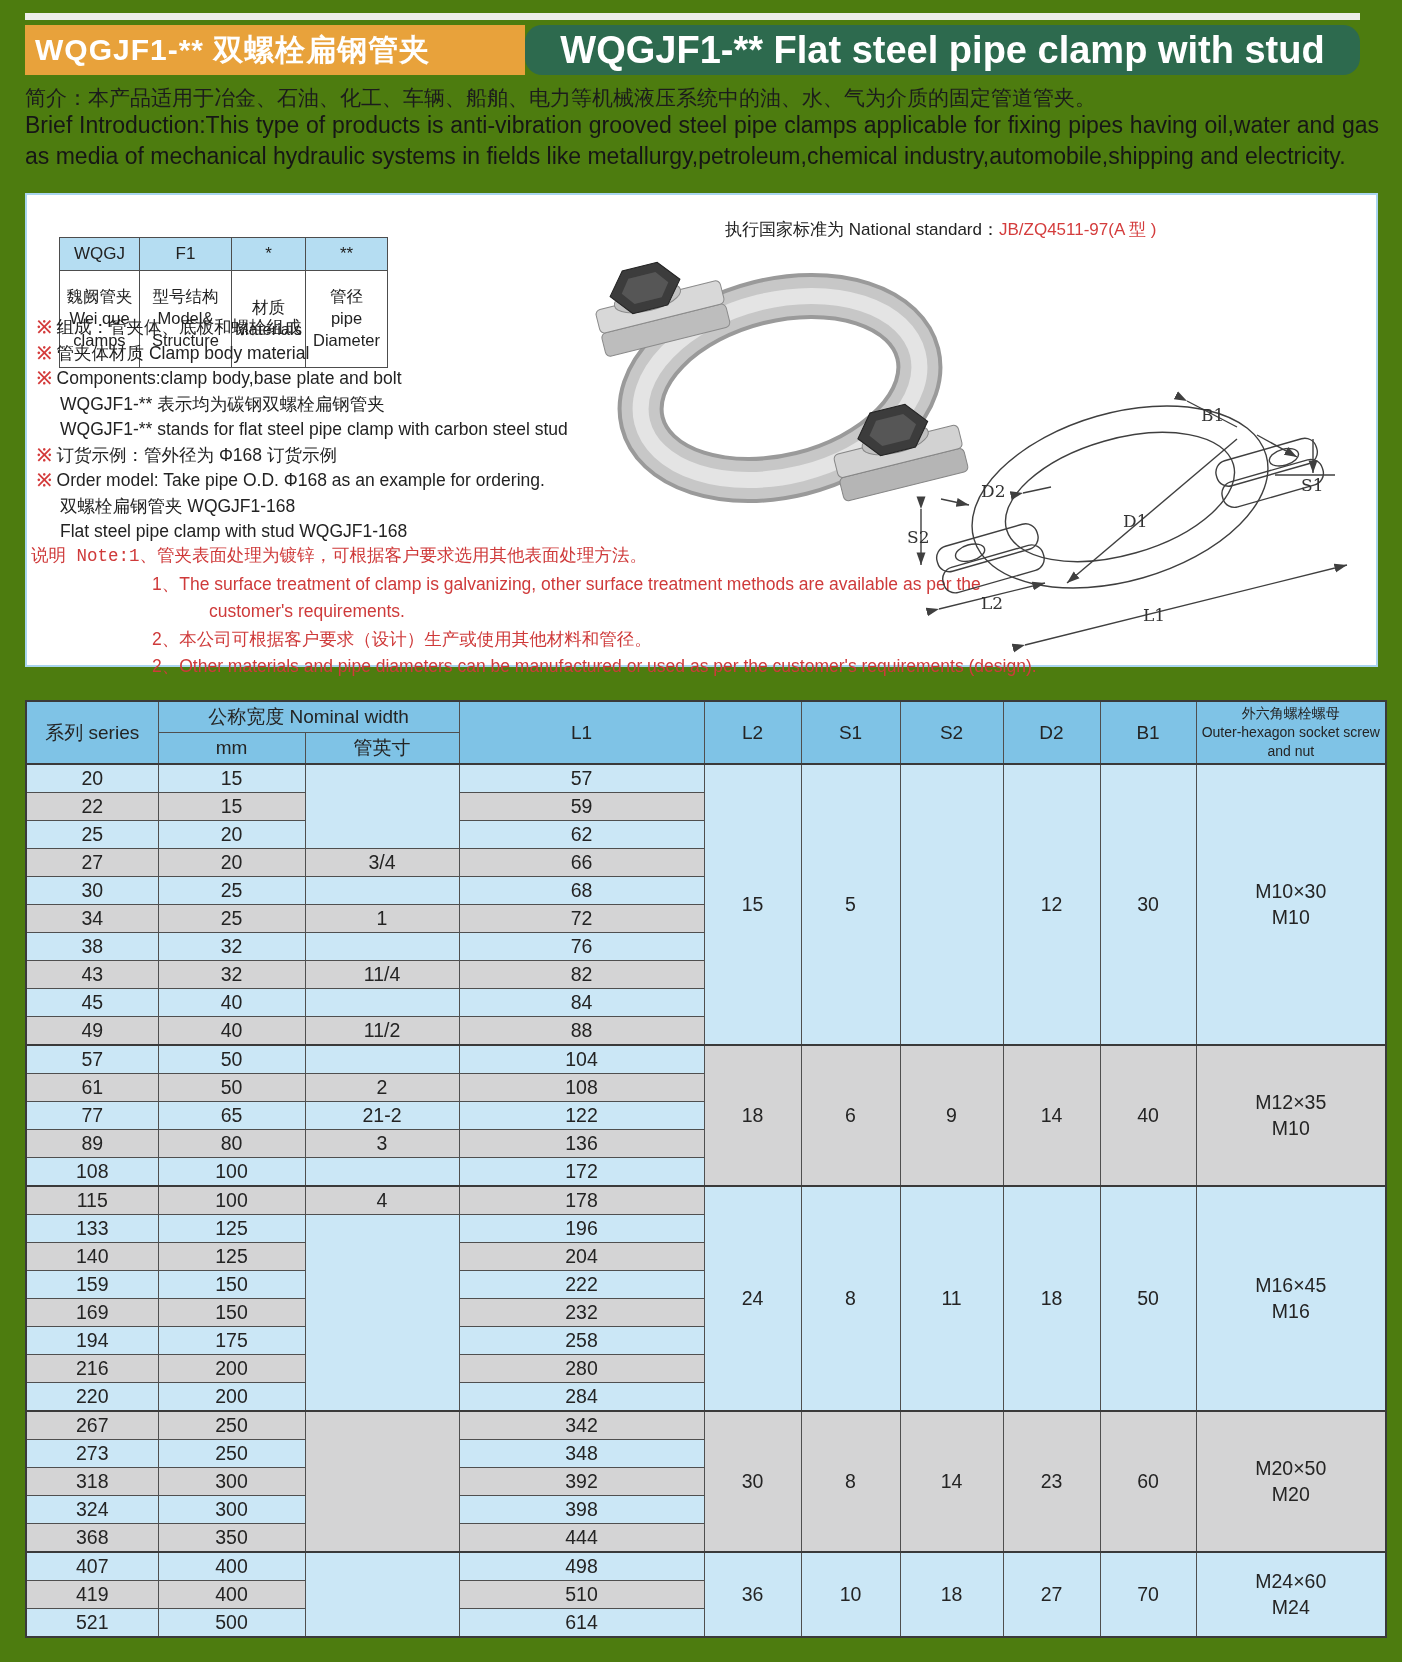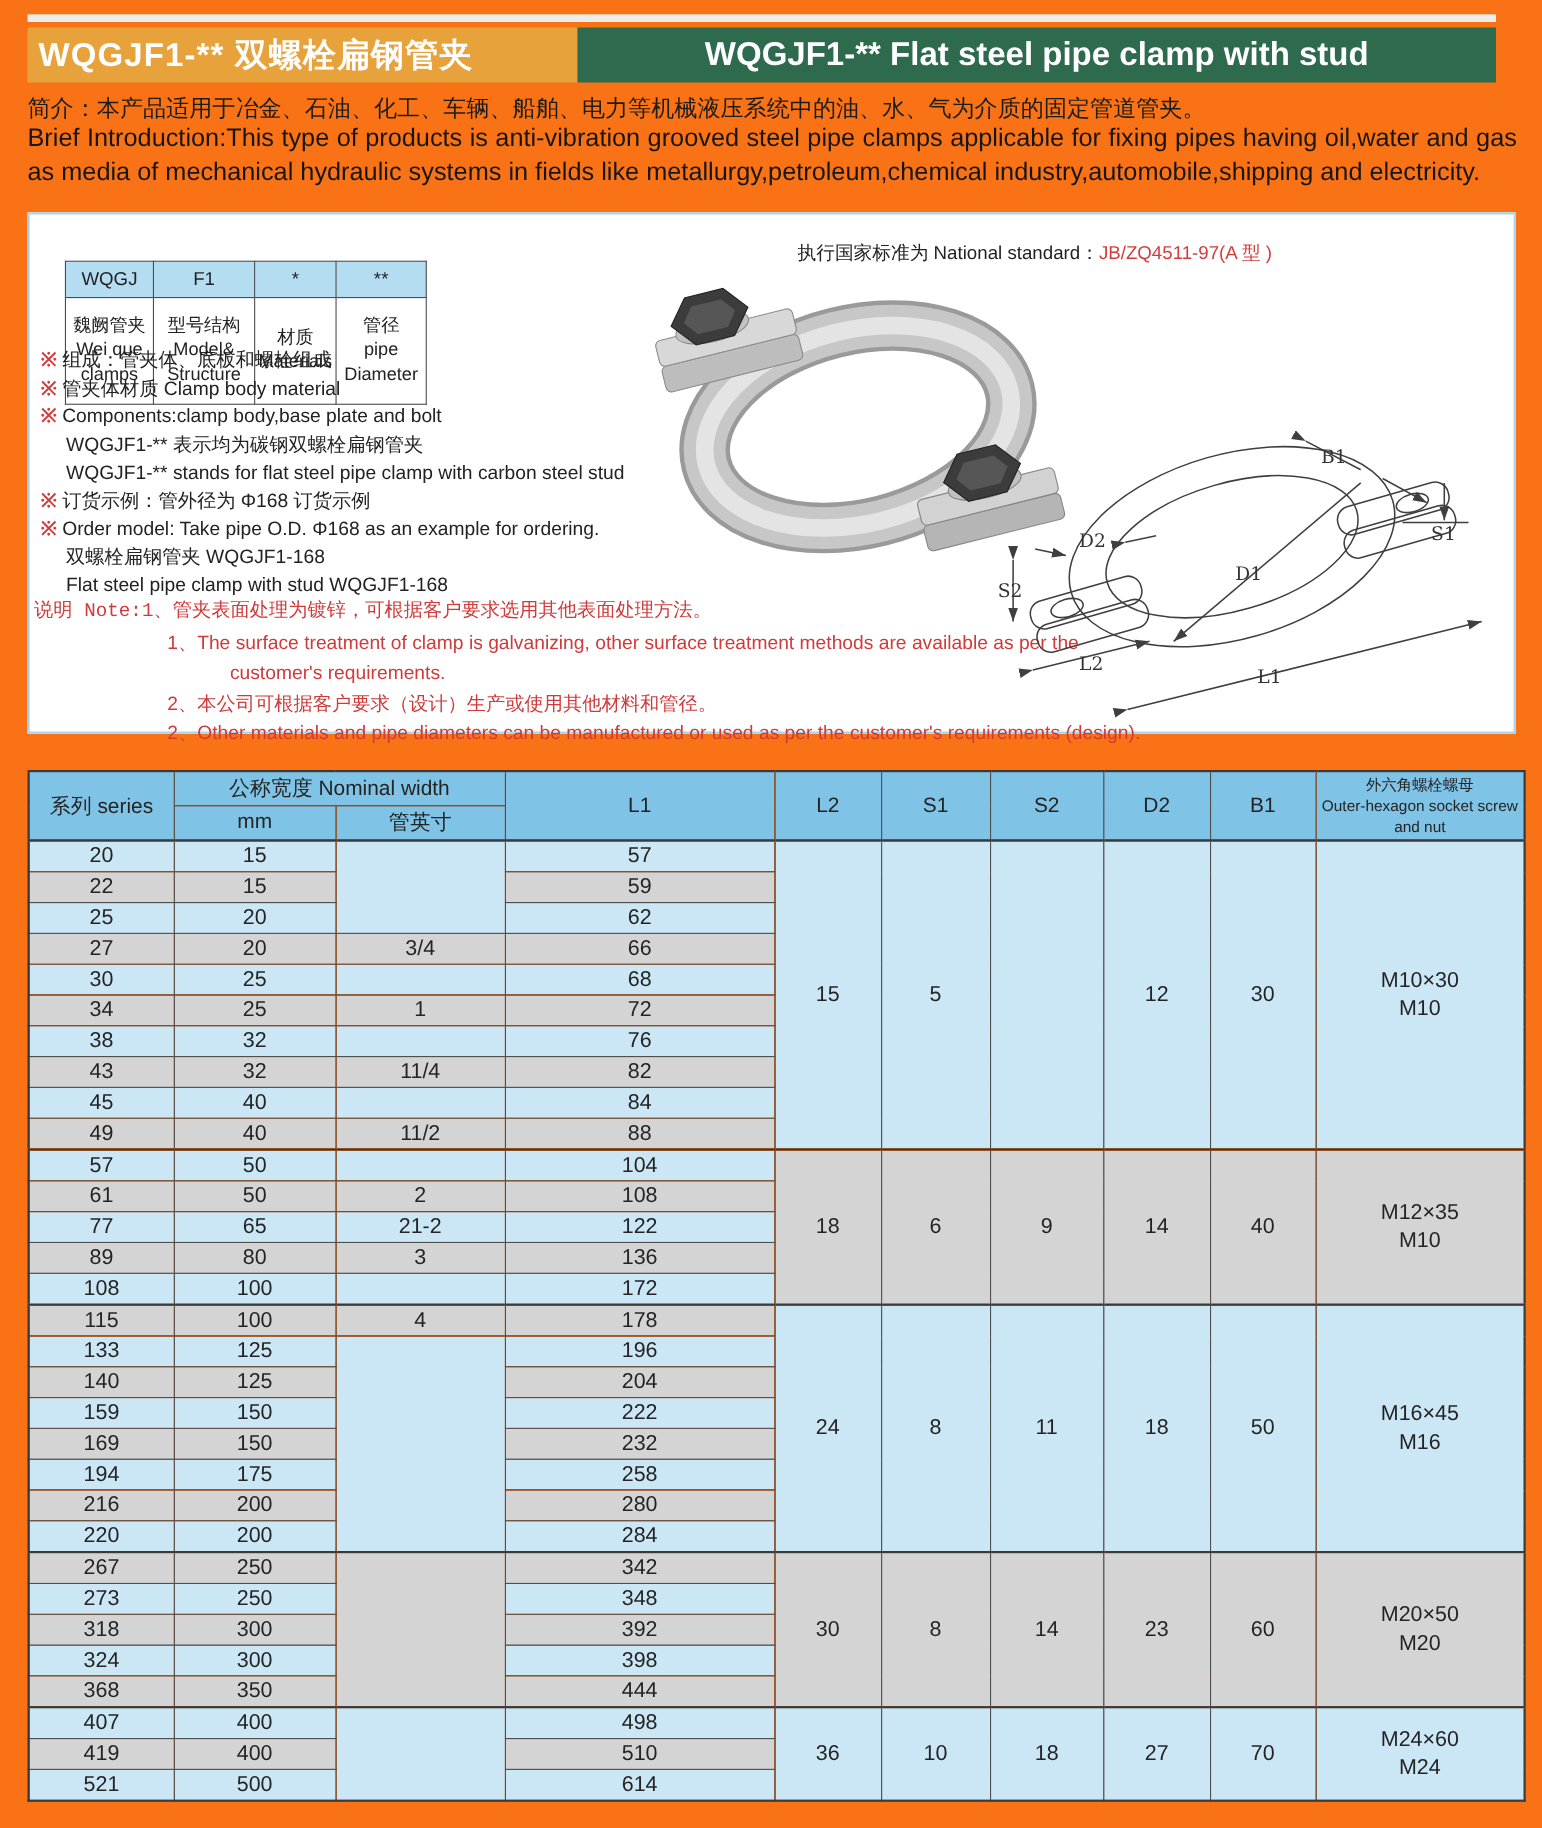--- a/index.html
+++ b/index.html
@@ -1,26 +1,26 @@
 <!DOCTYPE html>
 <html><head>
 <meta charset="utf-8">
 <style>
   html,body{margin:0;padding:0;background:#fff;}
-  .page{position:relative;width:1402px;height:1662px;background:#f97316;
+  .page{position:relative;width:1402px;height:1662px;background:#4d7c0f;
         font-family:"Liberation Sans",sans-serif;color:#222;overflow:hidden;}
 
   .top-strip{position:absolute;left:25px;top:13px;width:1335px;height:7px;background:#ededeb;}
 
   
   .title-bar{position:absolute;left:25px;top:25px;width:1335px;height:50px;display:flex;}
   .title-cn{width:500px;background:#e8a23b;color:#fff;font-size:30px;font-weight:bold;
             display:flex;align-items:center;padding-left:10px;box-sizing:border-box;letter-spacing:1px;}
-  .title-en{flex:1;background:#2d6a4e;color:#fff;font-size:30px;font-weight:bold;
-            display:flex;align-items:center;justify-content:center;}
+  .title-en{flex:1;background:#2d6a4e;color:#fff;font-size:38px;font-weight:bold;
+            display:flex;align-items:center;justify-content:center;border-radius:17px;}
 
   .intro-cn{position:absolute;left:25px;top:84px;width:1352px;font-size:21px;color:#1c1c1c;}
   .intro-en{position:absolute;left:25px;top:110px;width:1354px;font-size:23px;line-height:31px;
             color:#161616;text-align:justify;}
 
   
   .info-box{position:absolute;left:25px;top:193px;width:1353px;height:474px;
             border:2px solid #a9d5ef;box-sizing:border-box;background:#fff;}
 
   .code-table{position:absolute;left:32px;top:42px;border-collapse:collapse;table-layout:fixed;}

